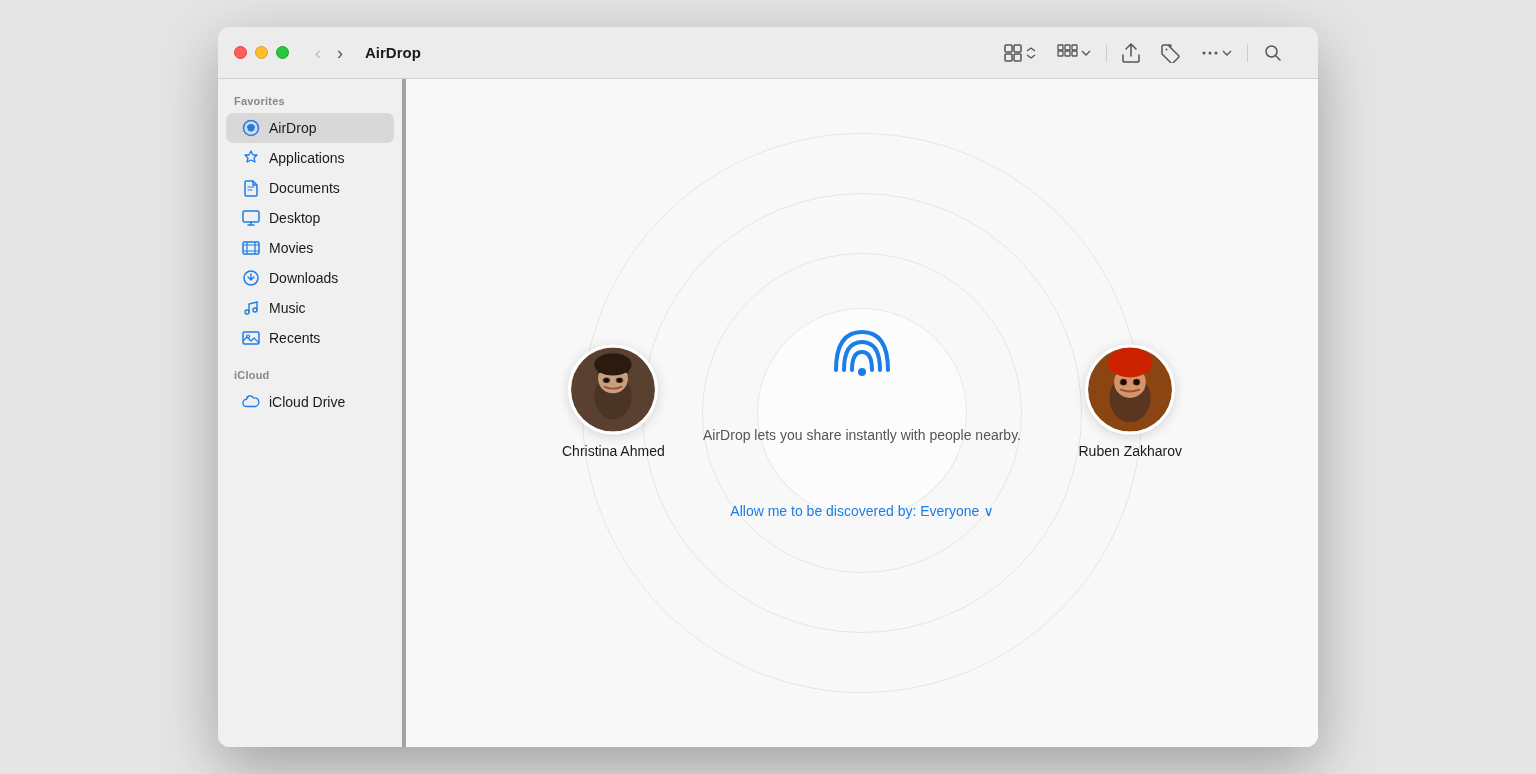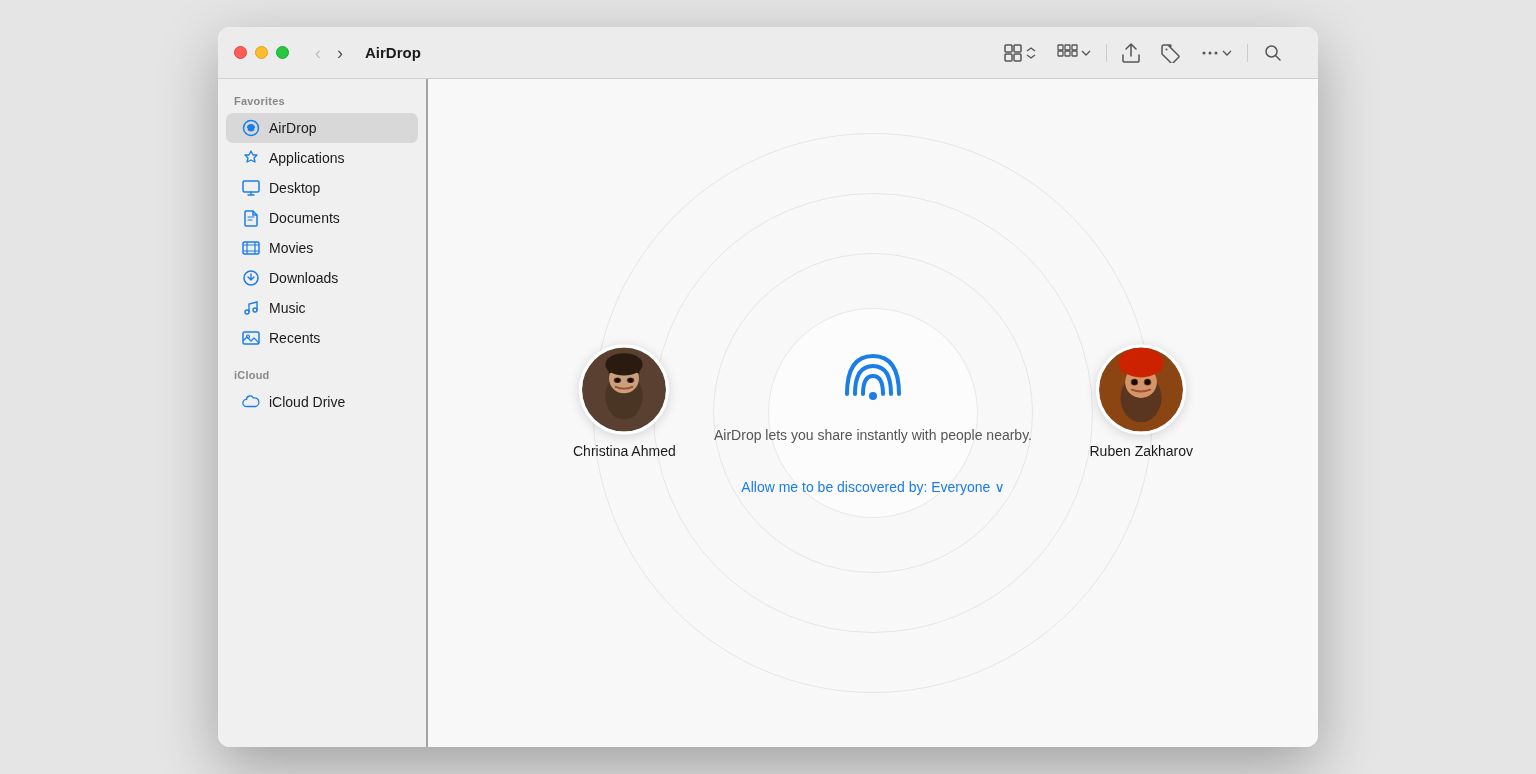--- a/index.html
+++ b/index.html
@@ -109,23 +109,23 @@
 
     
     .main {
       display: flex;
       flex: 1;
       overflow: hidden;
     }
 
     
     .sidebar {
-      width: 210px;
+      width: 188px;
       background: #f0f0f0;
-      border-right: 2px solid #a3a3a3;
+      border-right: 4px solid #a3a3a3;
       padding: 16px 0;
       overflow-y: auto;
       flex-shrink: 0;
     }
 
     .sidebar-section-label {
       font-size: 11px;
       font-weight: 600;
       color: #888;
       padding: 0 16px 6px 16px;
@@ -202,21 +202,21 @@
 
     
     .airdrop-center {
       position: absolute;
       top: 50%;
       left: 50%;
       transform: translate(-50%, -50%);
       display: flex;
       flex-direction: column;
       align-items: center;
-      gap: 4px;
+      gap: 28px;
       z-index: 10;
     }
 
     .airdrop-icon svg {
       width: 80px;
       height: 80px;
     }
 
     .airdrop-description {
       font-size: 14px;
@@ -387,36 +387,36 @@
           <svg width="18" height="18" viewBox="0 0 18 18" fill="none">
             <path d="M9 2l2 4h4l-3 3 1 4-4-2-4 2 1-4-3-3h4z" stroke="#1a7de8" stroke-width="1.3" stroke-linejoin="round"></path>
           </svg>
         </div>
         <span class="sidebar-label">Applications</span>
       </div>
 
       <div class="sidebar-item">
         <div class="sidebar-icon">
           <svg width="18" height="18" viewBox="0 0 18 18" fill="none">
-            <rect x="1" y="2" width="16" height="11" rx="1.5" stroke="#1a7de8" stroke-width="1.5"></rect>
-            <path d="M6 16h6M9 13v3" stroke="#1a7de8" stroke-width="1.5" stroke-linecap="round"></path>
-          </svg>
-        </div>
-        <span class="sidebar-label">Desktop</span>
-      </div>
-
-      <div class="sidebar-item">
-        <div class="sidebar-icon">
-          <svg width="18" height="18" viewBox="0 0 18 18" fill="none">
             <path d="M4 2h7l4 4v10a1 1 0 01-1 1H4a1 1 0 01-1-1V3a1 1 0 011-1z" stroke="#1a7de8" stroke-width="1.5"></path>
             <path d="M11 2v4h4" stroke="#1a7de8" stroke-width="1.5"></path>
             <path d="M6 8h6M6 11h4" stroke="#1a7de8" stroke-width="1.2" stroke-linecap="round"></path>
           </svg>
         </div>
         <span class="sidebar-label">Documents</span>
+      </div>
+
+      <div class="sidebar-item">
+        <div class="sidebar-icon">
+          <svg width="18" height="18" viewBox="0 0 18 18" fill="none">
+            <rect x="1" y="2" width="16" height="11" rx="1.5" stroke="#1a7de8" stroke-width="1.5"></rect>
+            <path d="M6 16h6M9 13v3" stroke="#1a7de8" stroke-width="1.5" stroke-linecap="round"></path>
+          </svg>
+        </div>
+        <span class="sidebar-label">Desktop</span>
       </div>
 
       <div class="sidebar-item">
         <div class="sidebar-icon">
           <svg width="18" height="18" viewBox="0 0 18 18" fill="none">
             <rect x="1" y="3" width="16" height="12" rx="1.5" stroke="#1a7de8" stroke-width="1.5"></rect>
             <path d="M1 6h16M1 12h16M5 3v12M13 3v12" stroke="#1a7de8" stroke-width="1.2"></path>
           </svg>
         </div>
         <span class="sidebar-label">Movies</span>

